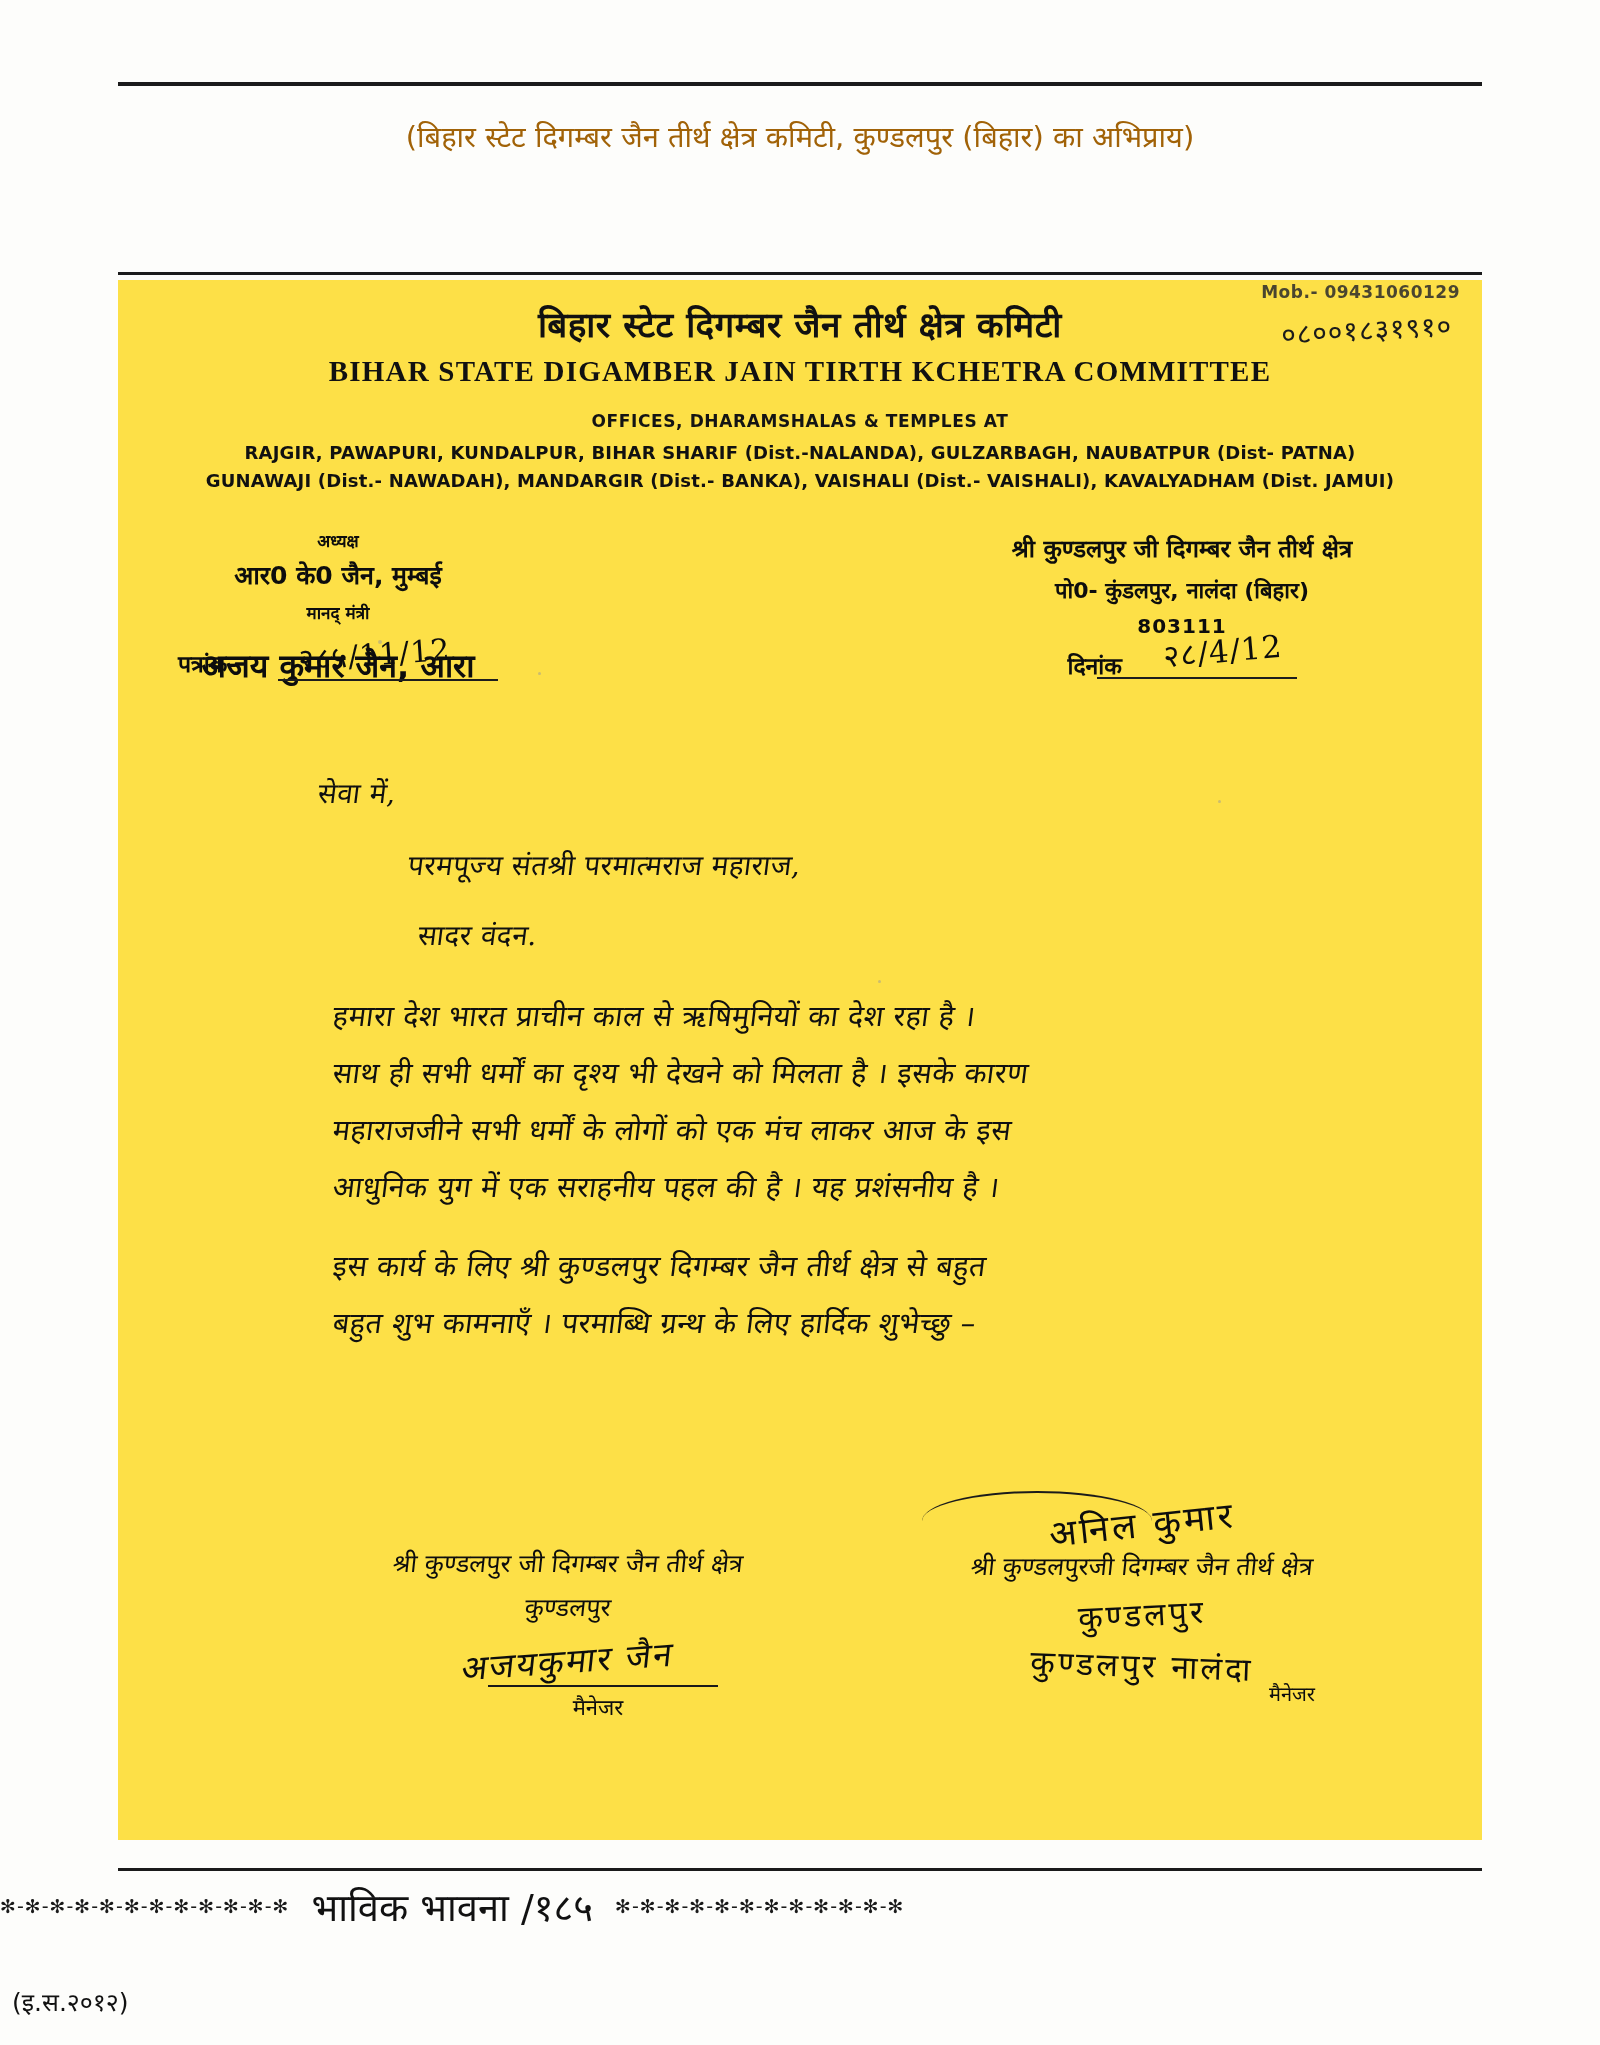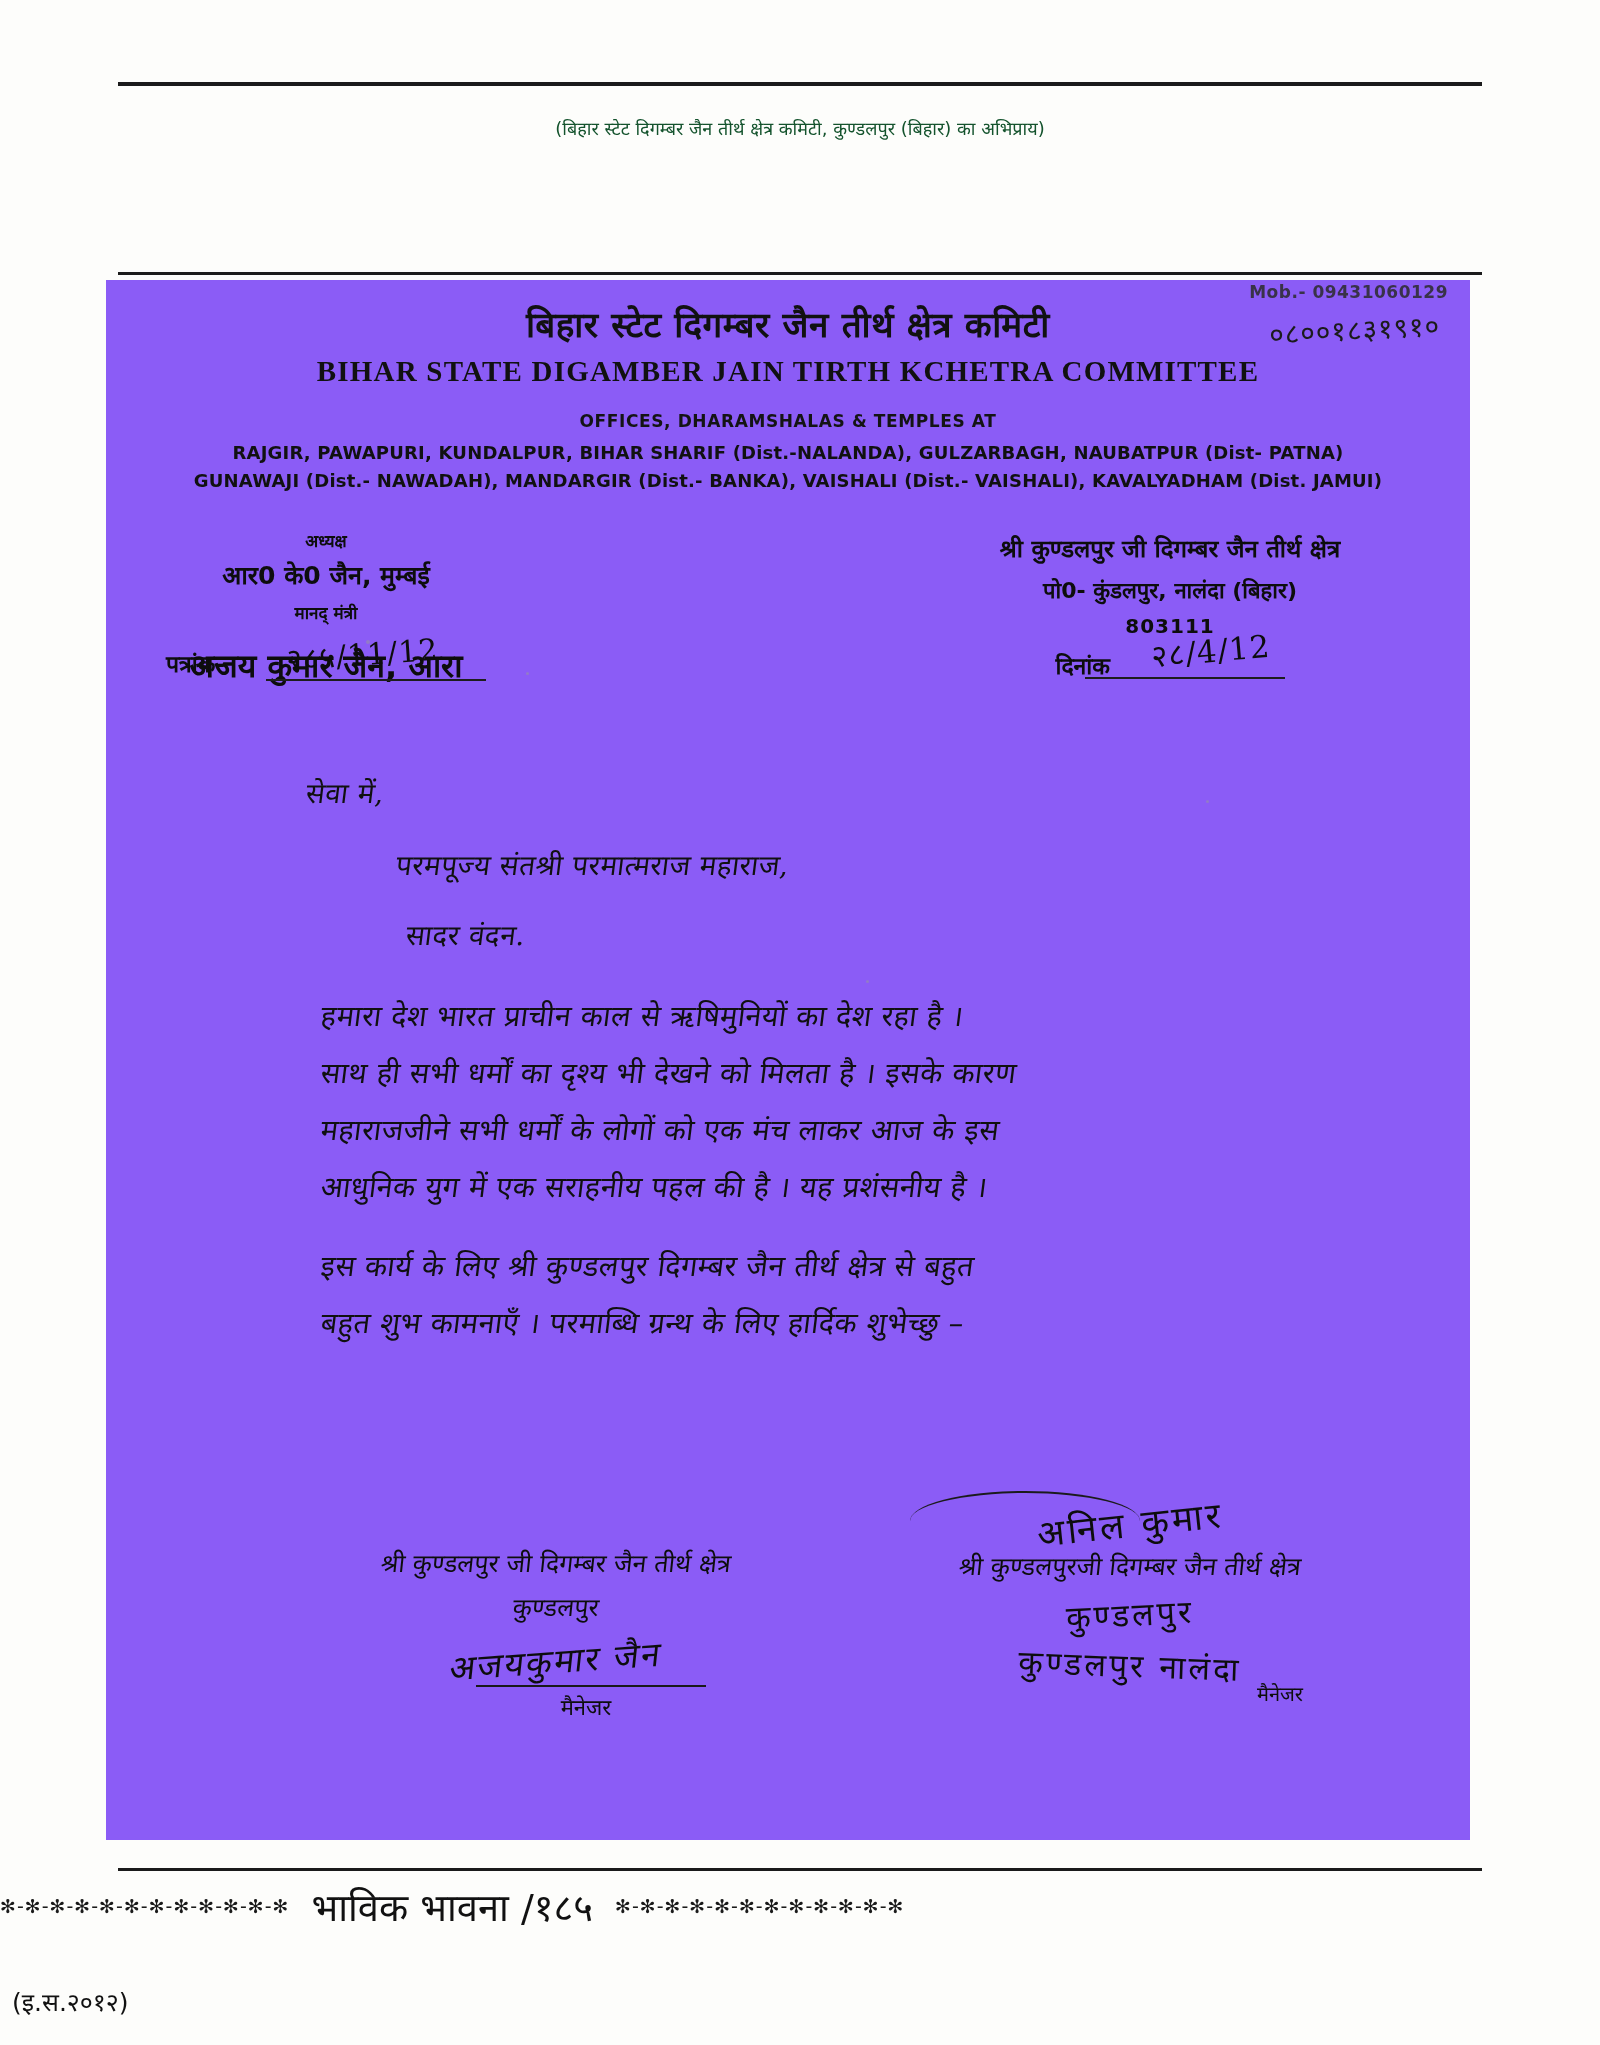--- a/index.html
+++ b/index.html
@@ -33,23 +33,23 @@
   }
   .top-caption .line1 {
     font-family: "DejaVu Sans", sans-serif;
     font-size: 34px;
     letter-spacing: 0.2px;
     color: #111;
     white-space: nowrap;
   }
   .top-caption .line2 {
     font-family: "DejaVu Sans", sans-serif;
-    font-size: 18px;
+    font-size: 29px;
     margin-top: 16px;
-    color: #14532d;
+    color: #a16207;
     white-space: nowrap;
   }
 
   .rule-top {
     position: absolute;
     left: 118px;
     right: 118px;
     top: 82px;
     border-top: 4px solid #1b1b1b;
   }
@@ -64,25 +64,25 @@
     position: absolute;
     left: 118px;
     right: 118px;
     top: 1868px;
     border-top: 3px solid #1b1b1b;
   }
 
   
   .letter {
     position: absolute;
-    left: 106px;
+    left: 118px;
     top: 280px;
     width: 1364px;
     height: 1560px;
-    background: #8b5cf6;
+    background: #fde047;
   }
 
   .lh {
     text-align: center;
     font-family: "DejaVu Sans", sans-serif;
   }
   .lh-hindi {
     font-size: 35px;
     font-weight: bold;
     letter-spacing: 0.5px;

